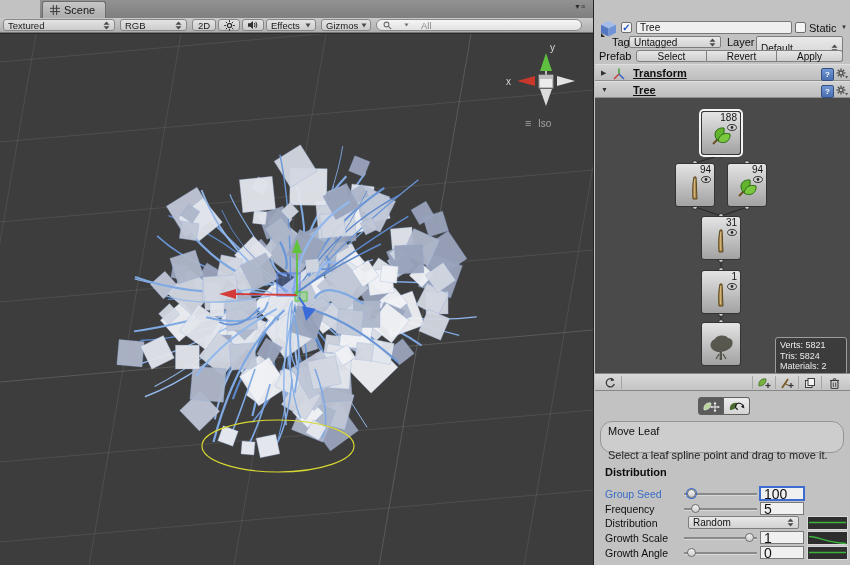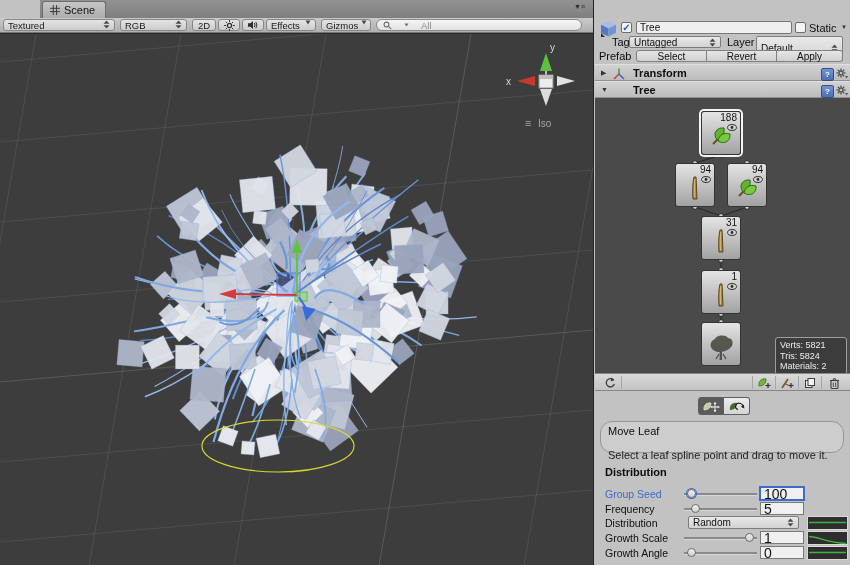--- a/index.html
+++ b/index.html
@@ -9,21 +9,21 @@
   
   .tabbar{position:absolute;left:0;top:0;right:0;height:18px;
           background:linear-gradient(#929292,#7f7f7f);border-bottom:1px solid #636363;margin-left:40px;}
   .tab{position:absolute;left:2px;top:1px;height:16px;padding:0 10px 0 7px;
        background:linear-gradient(#c6c6c6,#adadad);border:1px solid #6d6d6d;border-bottom:none;
        border-radius:3px 3px 0 0;font-size:11px;color:#161616;
        display:flex;align-items:center;gap:4px;}
   .panel-menu{position:absolute;top:3px;font-size:7px;color:#2c2c2c;letter-spacing:0px;cursor:default;}
   .tbtn{position:absolute;top:1px;height:12px;box-sizing:border-box;
         background:linear-gradient(#e4e4e4,#cccccc);border:1px solid #878787;border-radius:3px;
-        font-size:9.5px;color:#1a1a1a;display:flex;justify-content:center;gap:3px;}
+        font-size:9.5px;color:#1a1a1a;display:flex;align-items:center;justify-content:center;gap:3px;}
   .dd{justify-content:space-between;padding:0 4px;}
   .updown{flex:0 0 auto;}
   
   .scene-panel{position:absolute;left:0;top:0;width:594px;height:565px;border-right:1px solid #232323;box-sizing:border-box;}
   .scene-toolbar{position:absolute;left:0;top:18px;right:0;height:14px;
                  background:linear-gradient(#c9c9c9,#b0b0b0);border-bottom:1px solid #747474;}
   .searchbox{position:absolute;left:376px;top:1px;width:206px;height:12px;box-sizing:border-box;
              background:linear-gradient(#f5f5f5,#e2e2e2);border:1px solid #8a8a8a;border-radius:7px;
              display:flex;align-items:center;gap:12px;padding:0 6px;font-size:9.5px;color:#8c8c8c;}
   .viewport{position:absolute;left:0;top:33px;width:593px;height:532px;background:#3d3d3d;border-top:1px solid #2b2b2b;}
@@ -36,21 +36,21 @@
         border:1px solid #808080;font-size:10px;color:#111;display:flex;align-items:center;justify-content:center;}
   .idd{position:absolute;box-sizing:border-box;background:linear-gradient(#e9e9e9,#d2d2d2);
        border:1px solid #7d7d7d;border-radius:2px;font-size:10px;color:#111;
        display:flex;align-items:center;justify-content:space-between;padding:0 4px;}
   .chk{position:absolute;width:11px;height:11px;box-sizing:border-box;background:#f4f4f4;
        border:1px solid #6f6f6f;border-radius:2px;font-size:10px;line-height:9px;
        color:#2255cc;text-align:center;font-weight:bold;}
   .comp-header{position:absolute;left:0;width:255px;height:17px;box-sizing:border-box;
                background:linear-gradient(#d2d2d2,#bdbdbd);border-top:1px solid #dedede;border-bottom:1px solid #8f8f8f;}
   .fold{position:absolute;left:6px;top:4px;font-size:7px;color:#333;}
-  .ctitle{position:absolute;left:38px;top:2px;font-size:11px;font-weight:bold;color:#0e0e0e;}
+  .ctitle{position:absolute;left:38px;top:2px;font-size:11px;font-weight:bold;color:#0e0e0e;text-decoration:underline;}
   .helpicon{position:absolute;left:226px;top:3px;width:11px;height:11px;background:linear-gradient(#6f97d4,#4a6fb2);
             border:1px solid #35507f;border-radius:2px;color:#fff;font-size:8px;font-weight:bold;
             display:flex;align-items:center;justify-content:center;}
   .gear{position:absolute;left:241px;top:3px;}
   
   .node-area{position:absolute;left:0;top:98px;width:255px;height:275px;background:#4a4a4a;overflow:hidden;}
   .tnode{position:absolute;width:40px;height:44px;box-sizing:border-box;border-radius:3px;
          background:linear-gradient(#e4e4e4,#a2a2a2);border:1px solid #343434;}
   .tnode.selected{box-shadow:0 0 0 2px #f4f4f4;}
   .ncount{position:absolute;top:0px;right:3px;font-size:10px;color:#141414;}

